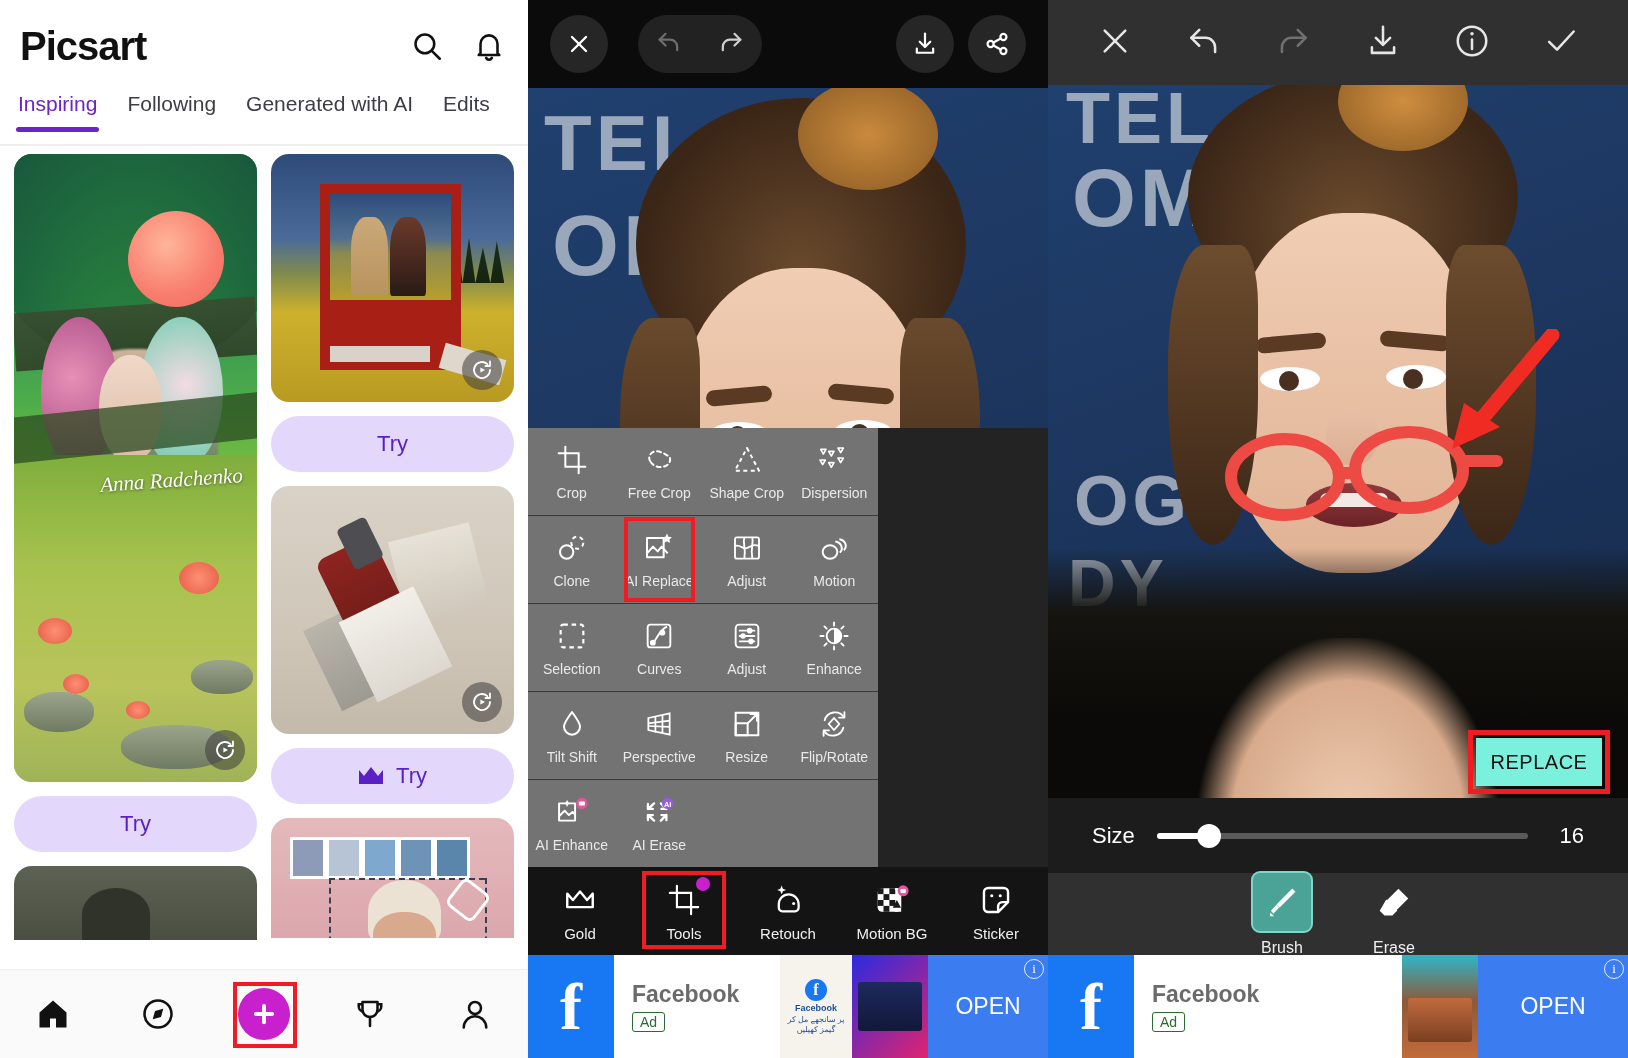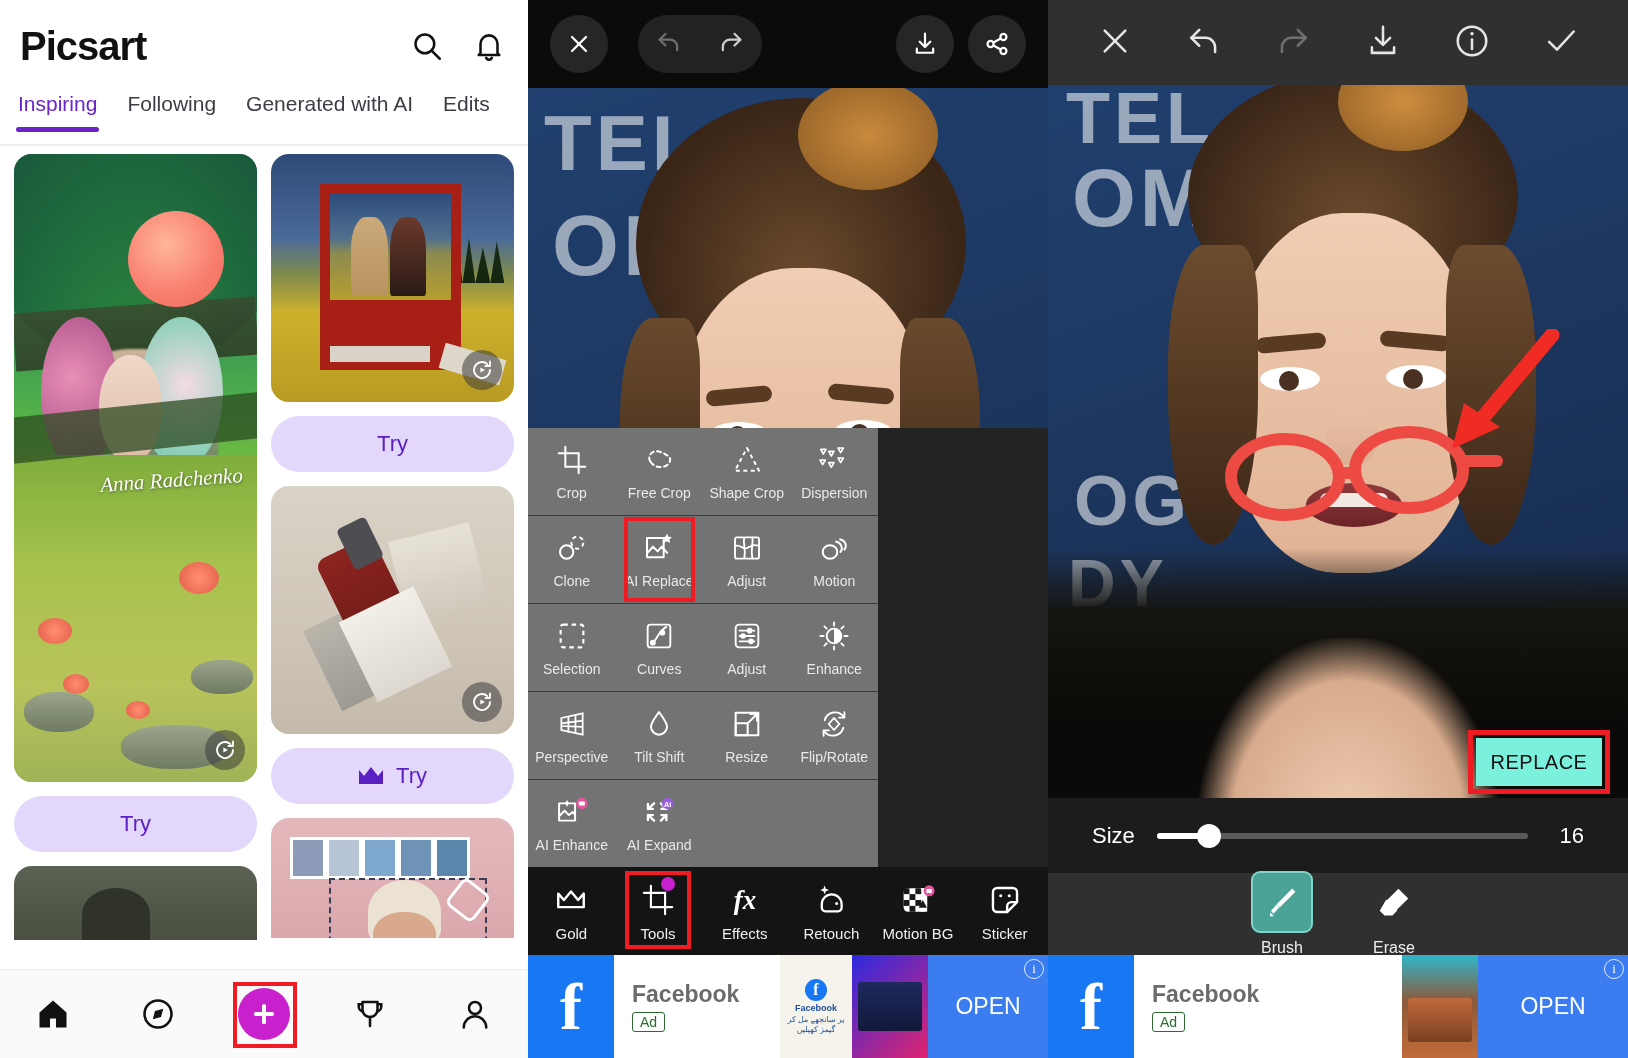--- a/index.html
+++ b/index.html
@@ -651,36 +651,36 @@
               </svg>
             </span>
             <span class="tlabel">Enhance</span>
           </div>
         </div>
         <div class="trow-sep"></div>
 
         <div class="tools-grid">
           <div class="titem">
             <span class="ticon">
+              <svg viewBox="0 0 24 24" fill="none" stroke="#fff" stroke-width="1.5" stroke-linejoin="round">
+                <path d="M12 3c3.5 5 6 8 6 11a6 6 0 0 1-12 0c0-3 2.5-6 6-11Z"></path>
+              </svg>
+            </span>
+            <span class="tlabel">Tilt Shift</span>
+          </div>
+
+          <div class="titem">
+            <span class="ticon">
               <svg viewBox="0 0 24 24" fill="none" stroke="#fff" stroke-width="1.3">
                 <path d="M4 7.5 20 4v16L4 16.5Z"></path>
                 <path d="M9.3 6.3v12M14.6 5.2v14"></path>
                 <path d="M4 11.5 20 9.4M4 13.5 20 14.2"></path>
               </svg>
             </span>
             <span class="tlabel">Perspective</span>
-          </div>
-
-          <div class="titem">
-            <span class="ticon">
-              <svg viewBox="0 0 24 24" fill="none" stroke="#fff" stroke-width="1.5" stroke-linejoin="round">
-                <path d="M12 3c3.5 5 6 8 6 11a6 6 0 0 1-12 0c0-3 2.5-6 6-11Z"></path>
-              </svg>
-            </span>
-            <span class="tlabel">Tilt Shift</span>
           </div>
 
           <div class="titem">
             <span class="ticon">
               <svg viewBox="0 0 24 24" fill="none" stroke="#fff" stroke-width="1.5" stroke-linejoin="round" stroke-linecap="round">
                 <path d="M3.5 3.5h17v17h-17Z"></path>
                 <rect x="3.5" y="11.5" width="9" height="9"></rect>
                 <path d="M12.5 11.5 19.5 4.5M14.5 4.5h5v5"></path>
               </svg>
             </span>
@@ -718,21 +718,21 @@
             <span class="ticon">
               <svg viewBox="0 0 26 24" fill="none" stroke="#fff" stroke-width="1.9" stroke-linecap="round" stroke-linejoin="round">
                 <path d="M9 5 4 9.6M4 5.5v4h4"></path>
                 <path d="M14.5 5 19 9.6M19 5.5v4h-4"></path>
                 <path d="M9 19 4 14.4M4 18.5v-4h4"></path>
                 <path d="M14.5 19 19 14.4M19 18.5v-4h-4"></path>
                 <circle cx="20" cy="5" r="4.6" fill="#9a5ce0" stroke="none"></circle>
                 <text x="20" y="7.6" font-size="6" fill="#fff" text-anchor="middle" stroke="none" font-family="Liberation Sans, sans-serif" font-weight="700">Ai</text>
               </svg>
             </span>
-            <span class="tlabel">AI Expand</span>
+            <span class="tlabel">AI Erase</span>
           </div>
           <div class="titem"></div>
           <div class="titem"></div>
         </div>
       </div>
 
       <div class="cat-bar">
         <div class="cat">
           <span class="cicon">
             <svg viewBox="0 0 24 24" fill="none" stroke="#fff" stroke-width="1.7" stroke-linejoin="round">
@@ -747,28 +747,20 @@
           <span class="cicon">
             <svg viewBox="0 0 24 24" fill="none" stroke="#fff" stroke-width="1.5" stroke-linecap="round">
               <path d="M7 2v15h15"></path>
                 <path d="M2 7h15v15"></path>
             </svg>
           </span>
           <span class="dot-badge"></span>
           <span class="clabel">Tools</span>
         </div>
 
-        <div class="cat">
-          <span class="cicon">
-            <svg viewBox="0 0 24 24">
-              <text x="12" y="18" font-size="19" fill="#fff" text-anchor="middle" font-family="Liberation Serif, serif" font-style="italic" font-weight="700">fx</text>
-            </svg>
-          </span>
-          <span class="clabel">Effects</span>
-        </div>
 
         <div class="cat">
           <span class="cicon">
             <svg viewBox="0 0 24 24" fill="none" stroke="#fff" stroke-width="1.6" stroke-linejoin="round">
               <path d="M5.5 15a7 7 0 0 1 14 0v2.5a2.5 2.5 0 0 1-2.5 2.5H8a2.5 2.5 0 0 1-2.5-2.5Z"></path>
               <circle cx="16" cy="14.5" r="1.1" fill="#fff" stroke="none"></circle>
               <path d="M7.5 1.8l.9 2.2 2.2.9-2.2.9-.9 2.2-.9-2.2-2.2-.9 2.2-.9Z" fill="#fff" stroke="none"></path>
             </svg>
           </span>
           <span class="clabel">Retouch</span>

